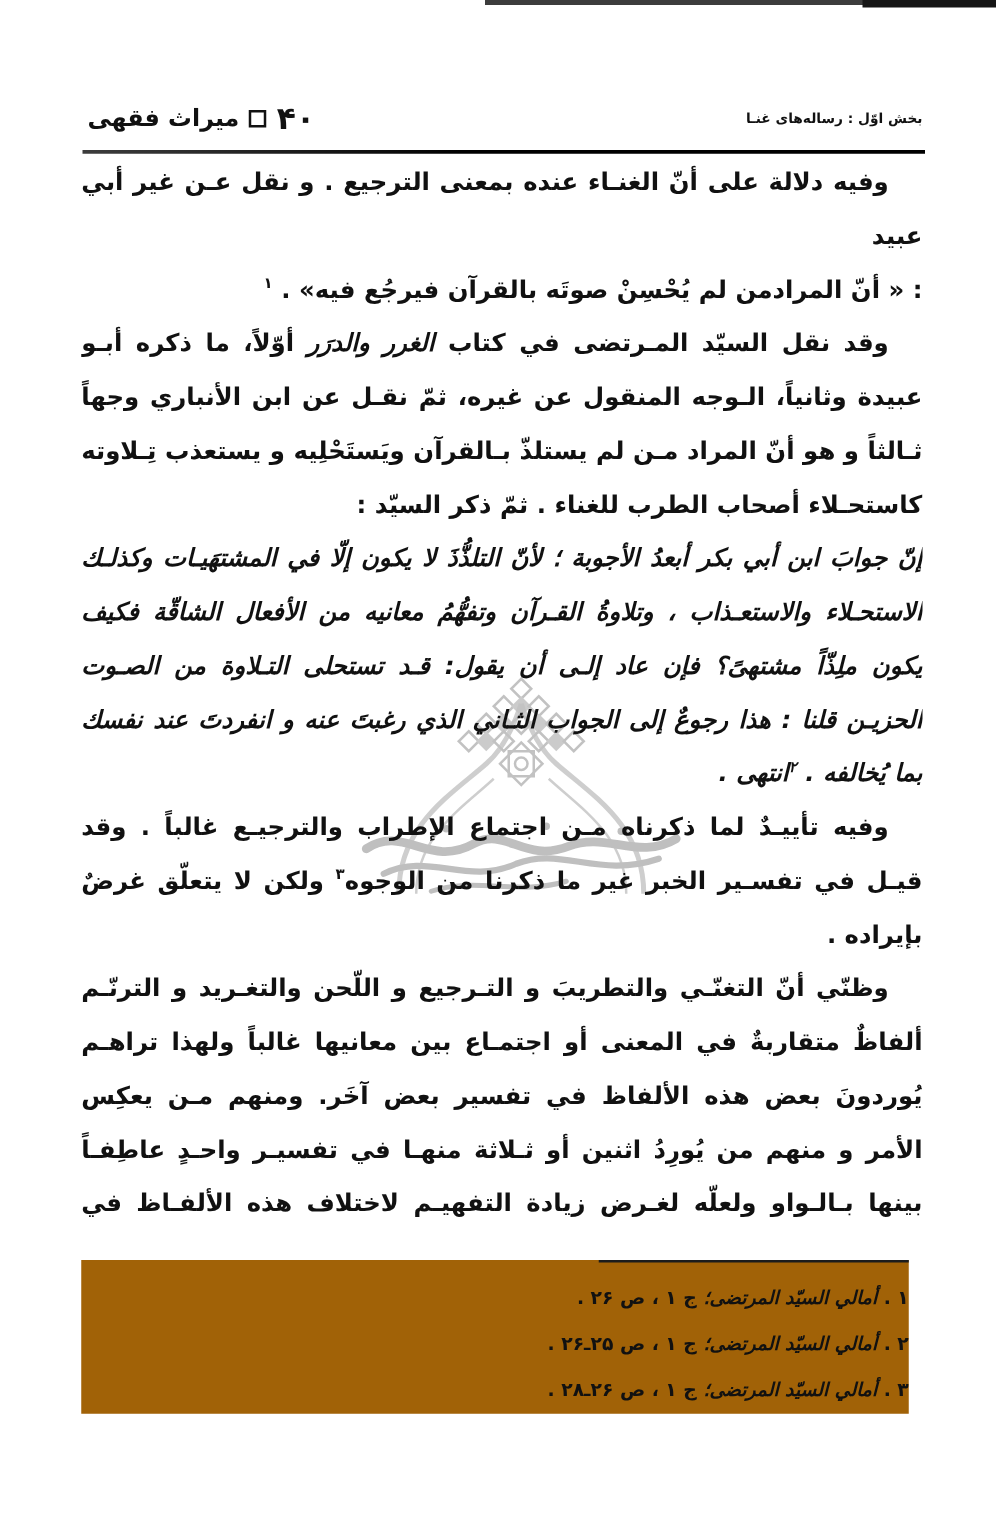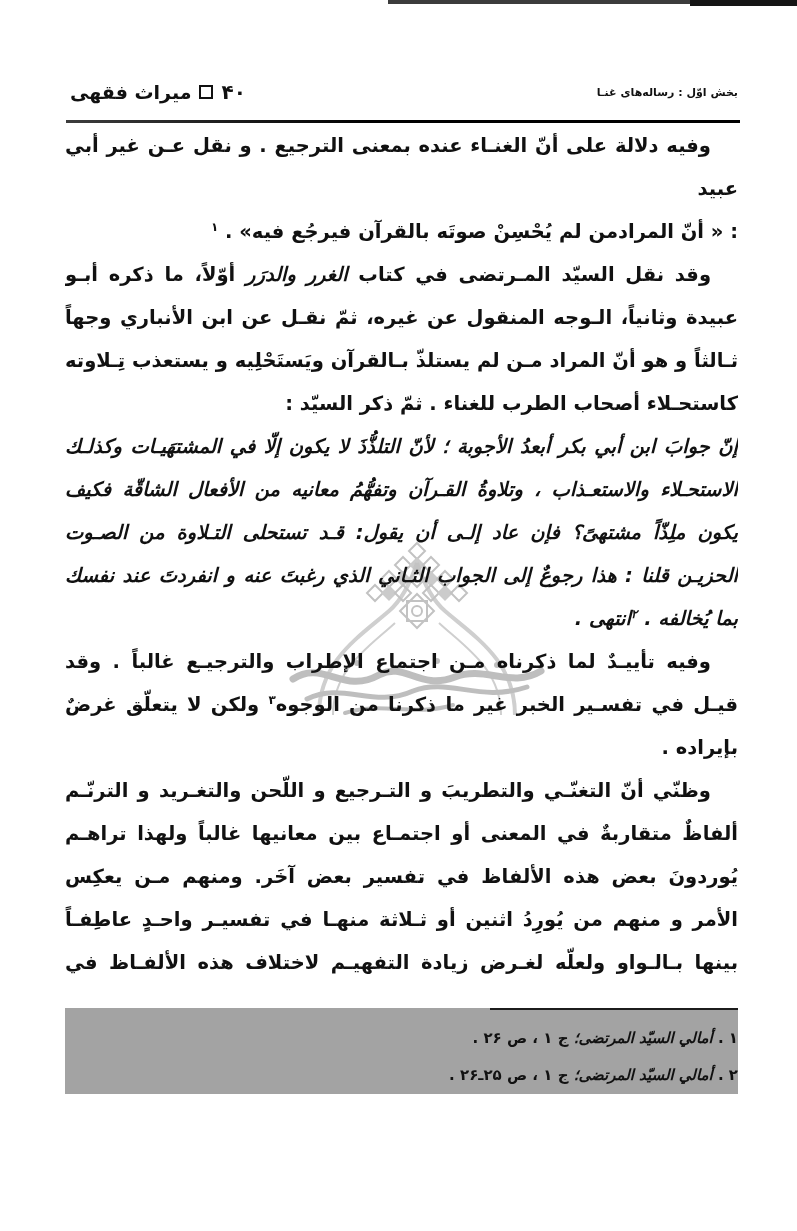--- a/index.html
+++ b/index.html
@@ -16,21 +16,21 @@
   .artifact-a{position:absolute;top:0;left:388px;width:305px;height:4px;background:#3c3c3c;}
   .artifact-b{position:absolute;top:0;left:690px;width:107px;height:6px;background:#151515;}
 
   
   .header{
     position:absolute;top:80px;left:70px;right:59px;
     display:flex;flex-direction:row-reverse;justify-content:space-between;align-items:center;
     direction:rtl;
   }
   .head-right{display:flex;align-items:center;gap:8px;font-weight:bold;}
-  .page-number{font-size:20px;font-weight:bold;}
+  .page-number{font-size:25px;font-weight:bold;}
   .square{display:inline-block;width:10px;height:10px;border:2px solid #111;background:transparent;}
   .book-title{font-size:19px;font-weight:bold;}
   .head-left{font-size:11px;font-weight:bold;direction:rtl;}
   .header-rule{
     position:absolute;top:120px;left:66px;right:57px;height:3px;
     background:linear-gradient(to left,#000 0 55%,#3d3d3d 100%);
   }
 
   
   .watermark{position:absolute;top:537px;left:285px;width:265px;height:185px;z-index:1;pointer-events:none;}
@@ -44,22 +44,22 @@
   }
   .body-text p,.body-text blockquote{margin:0;padding:0;}
   .para{text-indent:27px;}
   .quote-line{text-indent:0;margin:0 55px 0 130px;text-align:right;}
   .blockquote{margin:0 40px 0 4px;text-align:justify;text-indent:0;font-style:italic;}
   sup{font-size:12px;line-height:0;vertical-align:super;font-weight:bold;}
   .italic{font-style:italic;margin-top:48px;}
 
   
   .footnotes{
-    position:absolute;top:1008px;left:65px;right:59px;
-    direction:rtl;font-size:15px;font-weight:bold;z-index:3;background:#a3a3a3;
+    position:absolute;top:1008px;left:65px;right:70px;
+    direction:rtl;font-size:15px;font-weight:bold;z-index:3;background:#a16207;
   }
   .fn-rule{width:248px;height:2px;background:#1c1c1c;margin:0 0 10px 0;}
   .footnote{line-height:37px;text-align:right;}
   .footnote .italic{font-style:italic;}
 </style>
 </head>
 <body>
 
 <div class="page">
 
@@ -147,15 +147,20 @@
     <div class="footnote">
       <span>۱ .</span>
       <span class="italic">أمالي السيّد المرتضى؛</span>
       <span>ج ۱ ، ص ۲۶ .</span>
     </div>
     <div class="footnote">
       <span>۲ .</span>
       <span class="italic">أمالي السيّد المرتضى؛</span>
       <span>ج ۱ ، ص ۲۵ـ۲۶ .</span>
     </div>
+    <div class="footnote">
+      <span>۳ .</span>
+      <span class="italic">أمالي السيّد المرتضى؛</span>
+      <span>ج ۱ ، ص ۲۶ـ۲۸ .</span>
+    </div>
   </div>
 
 </div>
 
 </body></html>

